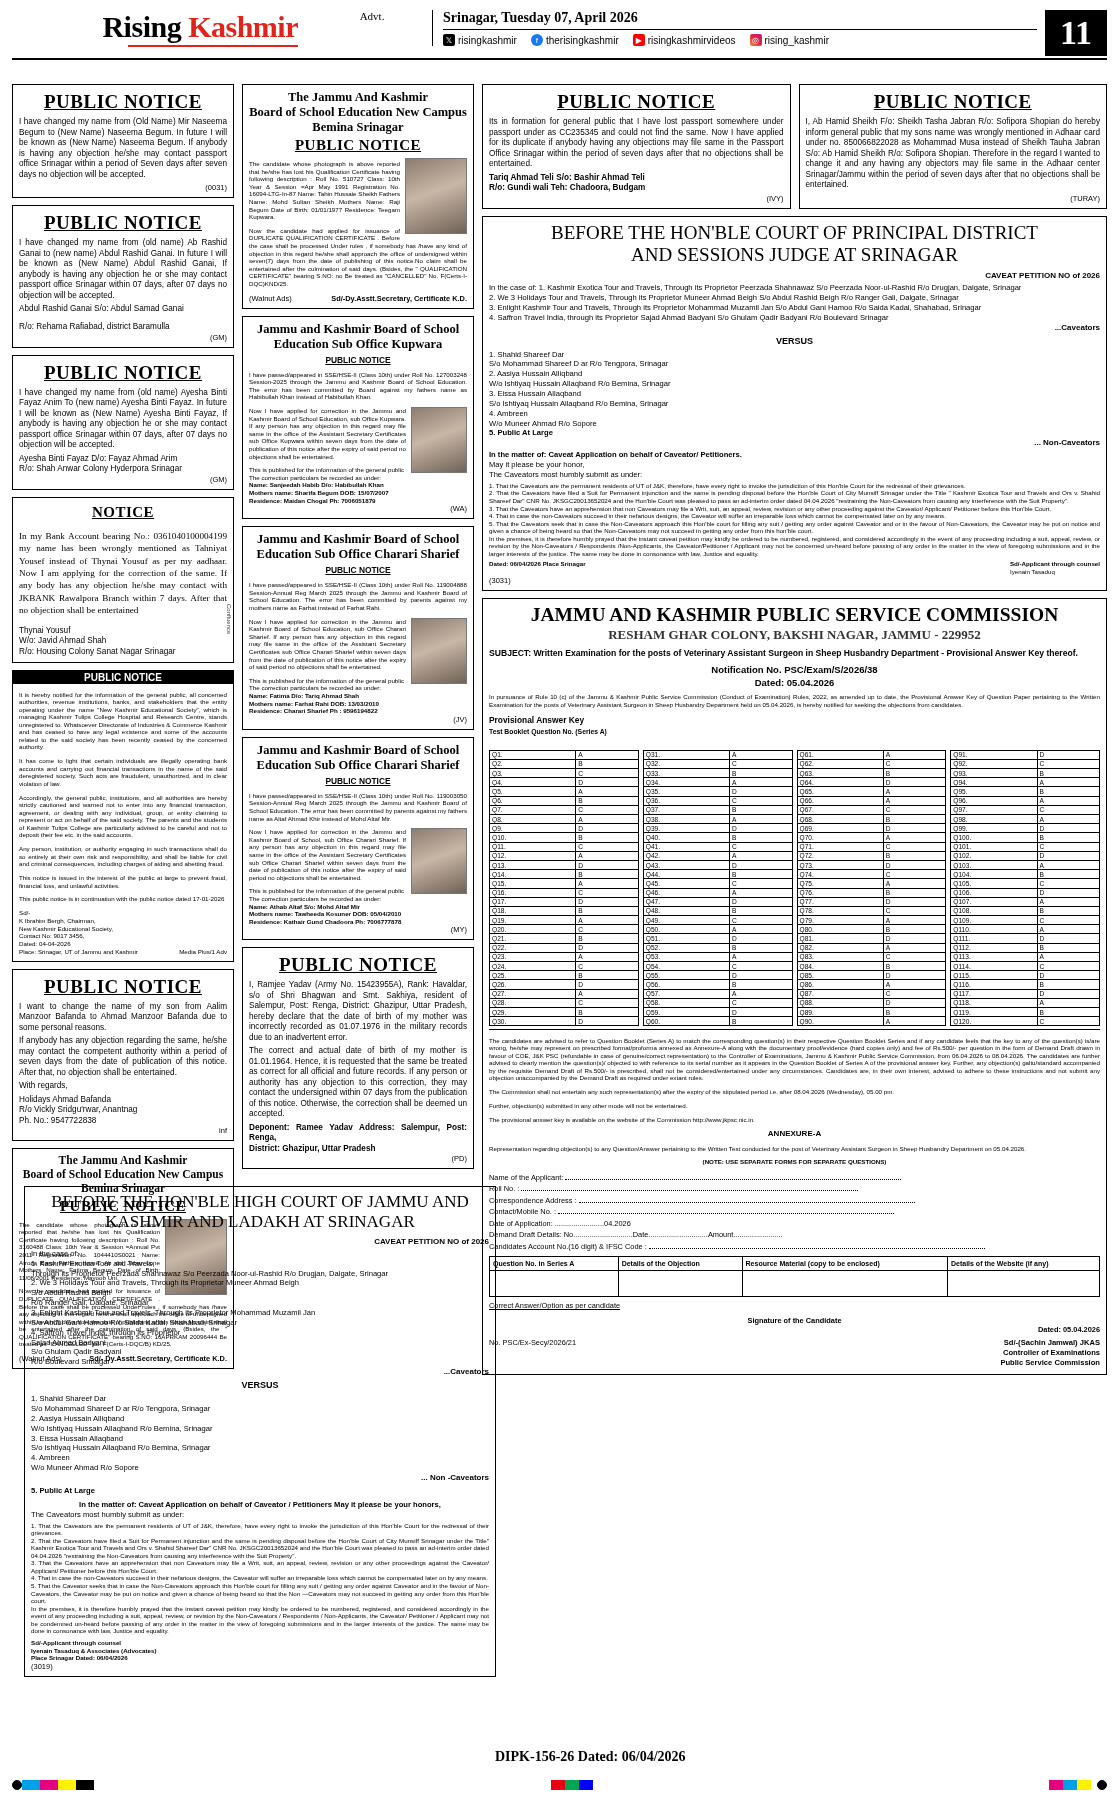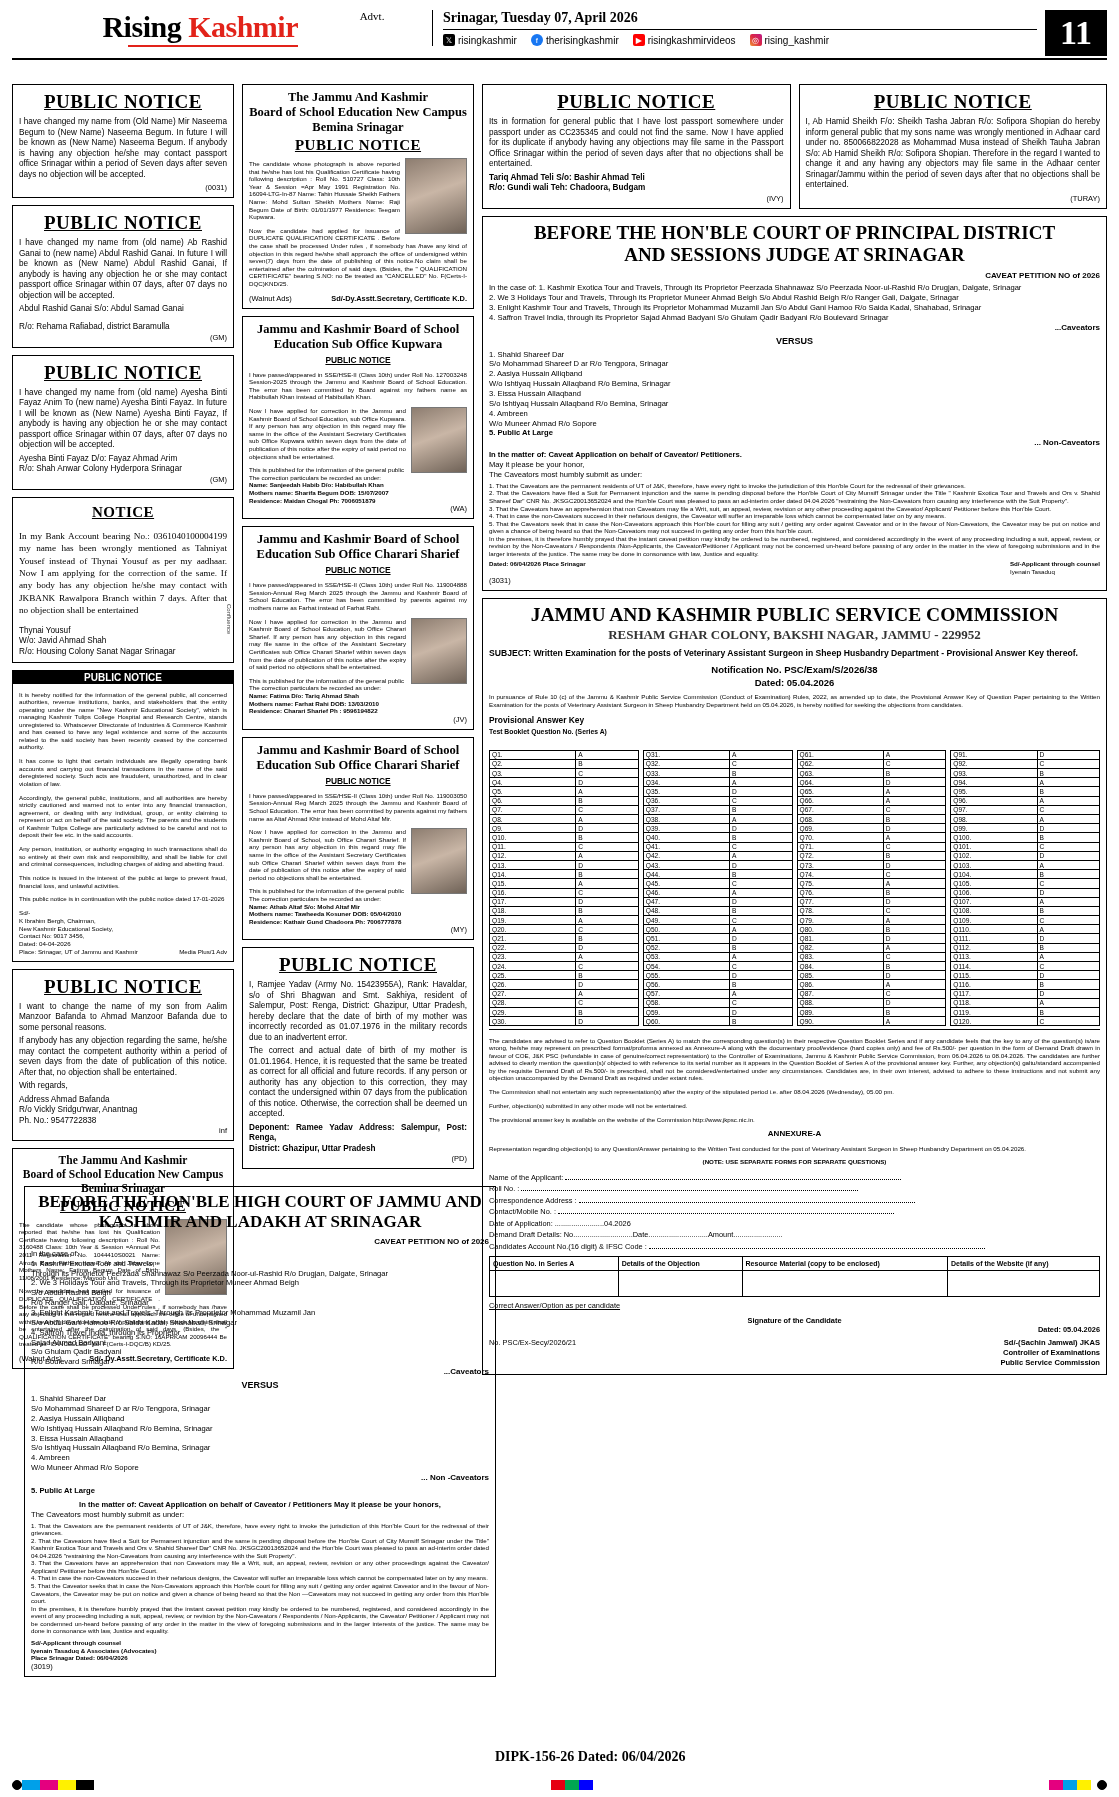--- a/index.html
+++ b/index.html
@@ -45,21 +45,21 @@
   .hdr-c { text-align:center; font-weight:bold; font-family:"Liberation Serif", serif; font-size:11.5px; line-height:1.2; }
   .hdr-c.b2 { font-size:12.5px; }
   .ul { text-decoration:underline; }
   .notice-box { border:1px solid #000; padding:5px 6px; position:relative; }
   .mono-notice { font-size:9.2px; line-height:1.35; text-align:justify; font-family:"Liberation Serif", serif; }
   .vertical-label { position:absolute; right:1px; bottom:28px; writing-mode:vertical-rl; font-size:6px; color:#444; }
   .tiny { font-size:6.2px; line-height:1.22; text-align:justify; }
   .photo { width:56px; height:66px; background:#b9a89c; float:right; margin:0 0 3px 5px; border:1px solid #777;
            background-image:linear-gradient(160deg,#8d7d70 0%,#c9b6a6 45%,#6f6257 100%); }
   .photo.lg { width:62px; height:76px; }
-  .court-title { text-align:center; font-family:"Liberation Serif", serif; font-weight:bold; font-size:19px; line-height:1.2; }
+  .court-title { text-align:center; font-family:"Liberation Serif", serif; font-weight:normal; font-size:19px; line-height:1.2; }
   .court-title.sm { font-size:17px; }
   .caveat-no { text-align:right; font-size:8px; font-weight:bold; margin:4px 0 3px; }
   .list { font-size:7.6px; line-height:1.3; }
   .center-b { text-align:center; font-weight:bold; font-size:9px; margin:4px 0; }
   .right-b { text-align:right; font-weight:bold; font-size:8px; }
 
   
   .psc-title { text-align:center; font-family:"Liberation Serif", serif; font-weight:bold; font-size:19.5px; }
   .psc-sub { text-align:center; font-family:"Liberation Serif", serif; font-weight:bold; font-size:13px; color:#333; margin-top:1px;}
   .psc-subj { font-size:8.6px; font-weight:bold; margin-top:5px; line-height:1.3; }
@@ -176,21 +176,21 @@
             <span>Media Plus/1 Adv</span>
           </div>
         </div>
       </div>
 
       <div class="box">
         <div class="pn-title">PUBLIC NOTICE</div>
         <p class="body">I want to change the name of my son from Aalim Manzoor Bafanda to Ahmad Manzoor Bafanda due to some personal reasons.</p>
         <p class="body">If anybody has any objection regarding the same, he/she may contact the competent authority within a period of seven days from the date of publication of this notice. After that, no objection shall be entertained.</p>
         <p class="body">With regards,</p>
-        <p class="body" style="margin:0">Address Ahmad Bafanda</p>
+        <p class="body" style="margin:0">Holidays Ahmad Bafanda</p>
         <p class="body" style="margin:0">R/o Vickly Sridgu'rwar, Anantnag</p>
         <p class="body" style="margin:0">Ph. No.: 9547722838</p>
         <div class="code">inf</div>
       </div>
 
       <div class="box">
         <div class="hdr-c">The Jammu And Kashmir</div>
         <div class="hdr-c">Board of School Education New Campus</div>
         <div class="hdr-c">Bemina Srinagar</div>
         <div class="pn-title sm" style="margin-top:2px">PUBLIC NOTICE</div>

